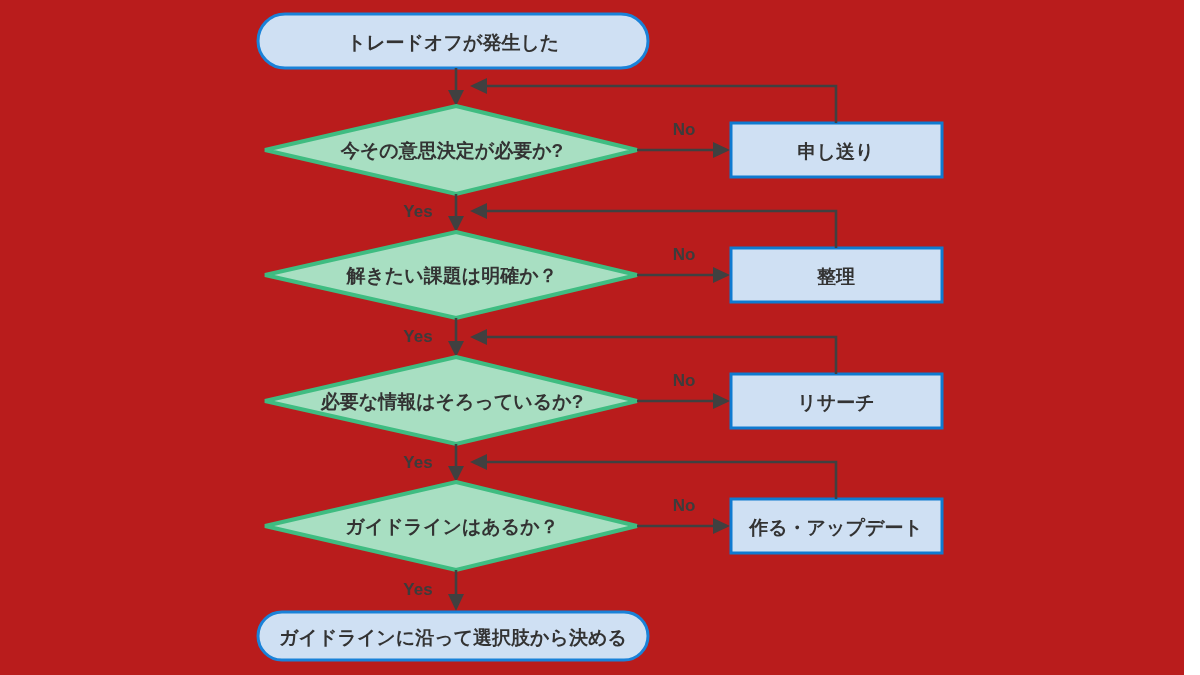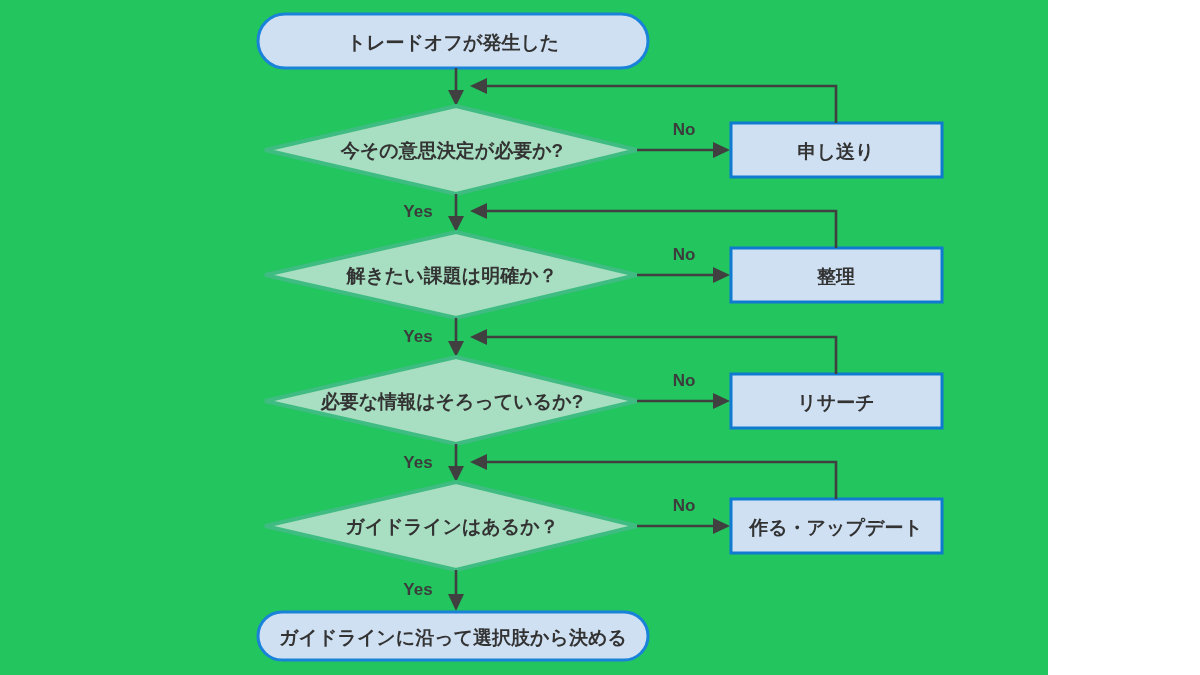--- a/index.html
+++ b/index.html
@@ -8,23 +8,23 @@
     background: #ffffff;
   }
   body {
     width: 1200px;
     height: 675px;
     overflow: hidden;
     font-family: "Liberation Sans", "DejaVu Sans", sans-serif;
   }
   #flow-root {
     position: relative;
-    width: 1048px;
+    width: 1184px;
     height: 675px;
-    background: #22c55e;
+    background: #b91c1c;
   }
   svg#flow-svg {
     display: block;
     width: 1200px;
     height: 675px;
   }
   .node-text {
     font-family: "Liberation Sans", "DejaVu Sans", sans-serif;
     font-size: 19px;
     font-weight: 700;

